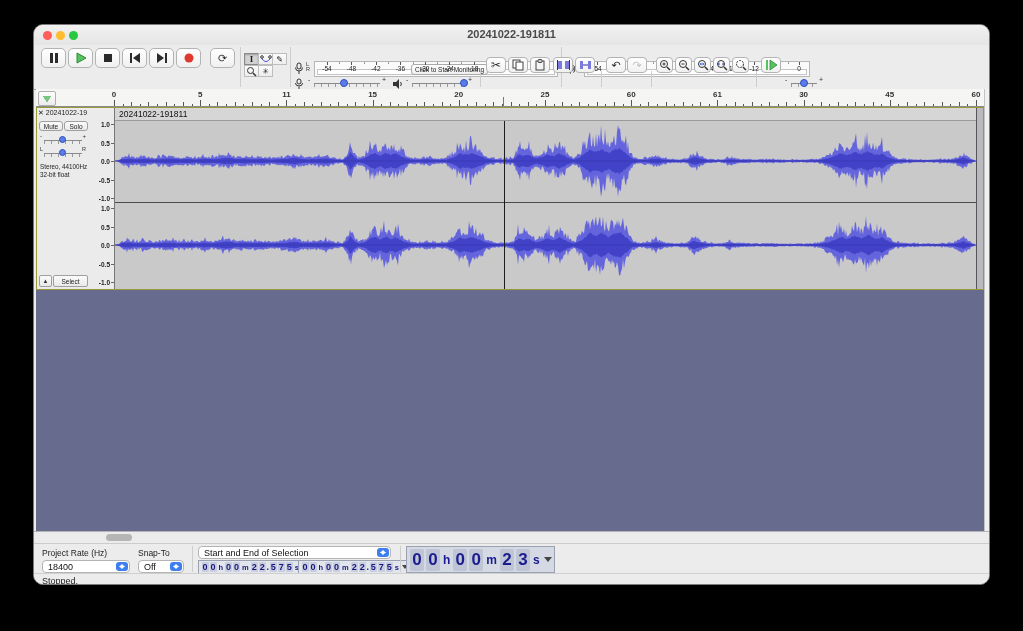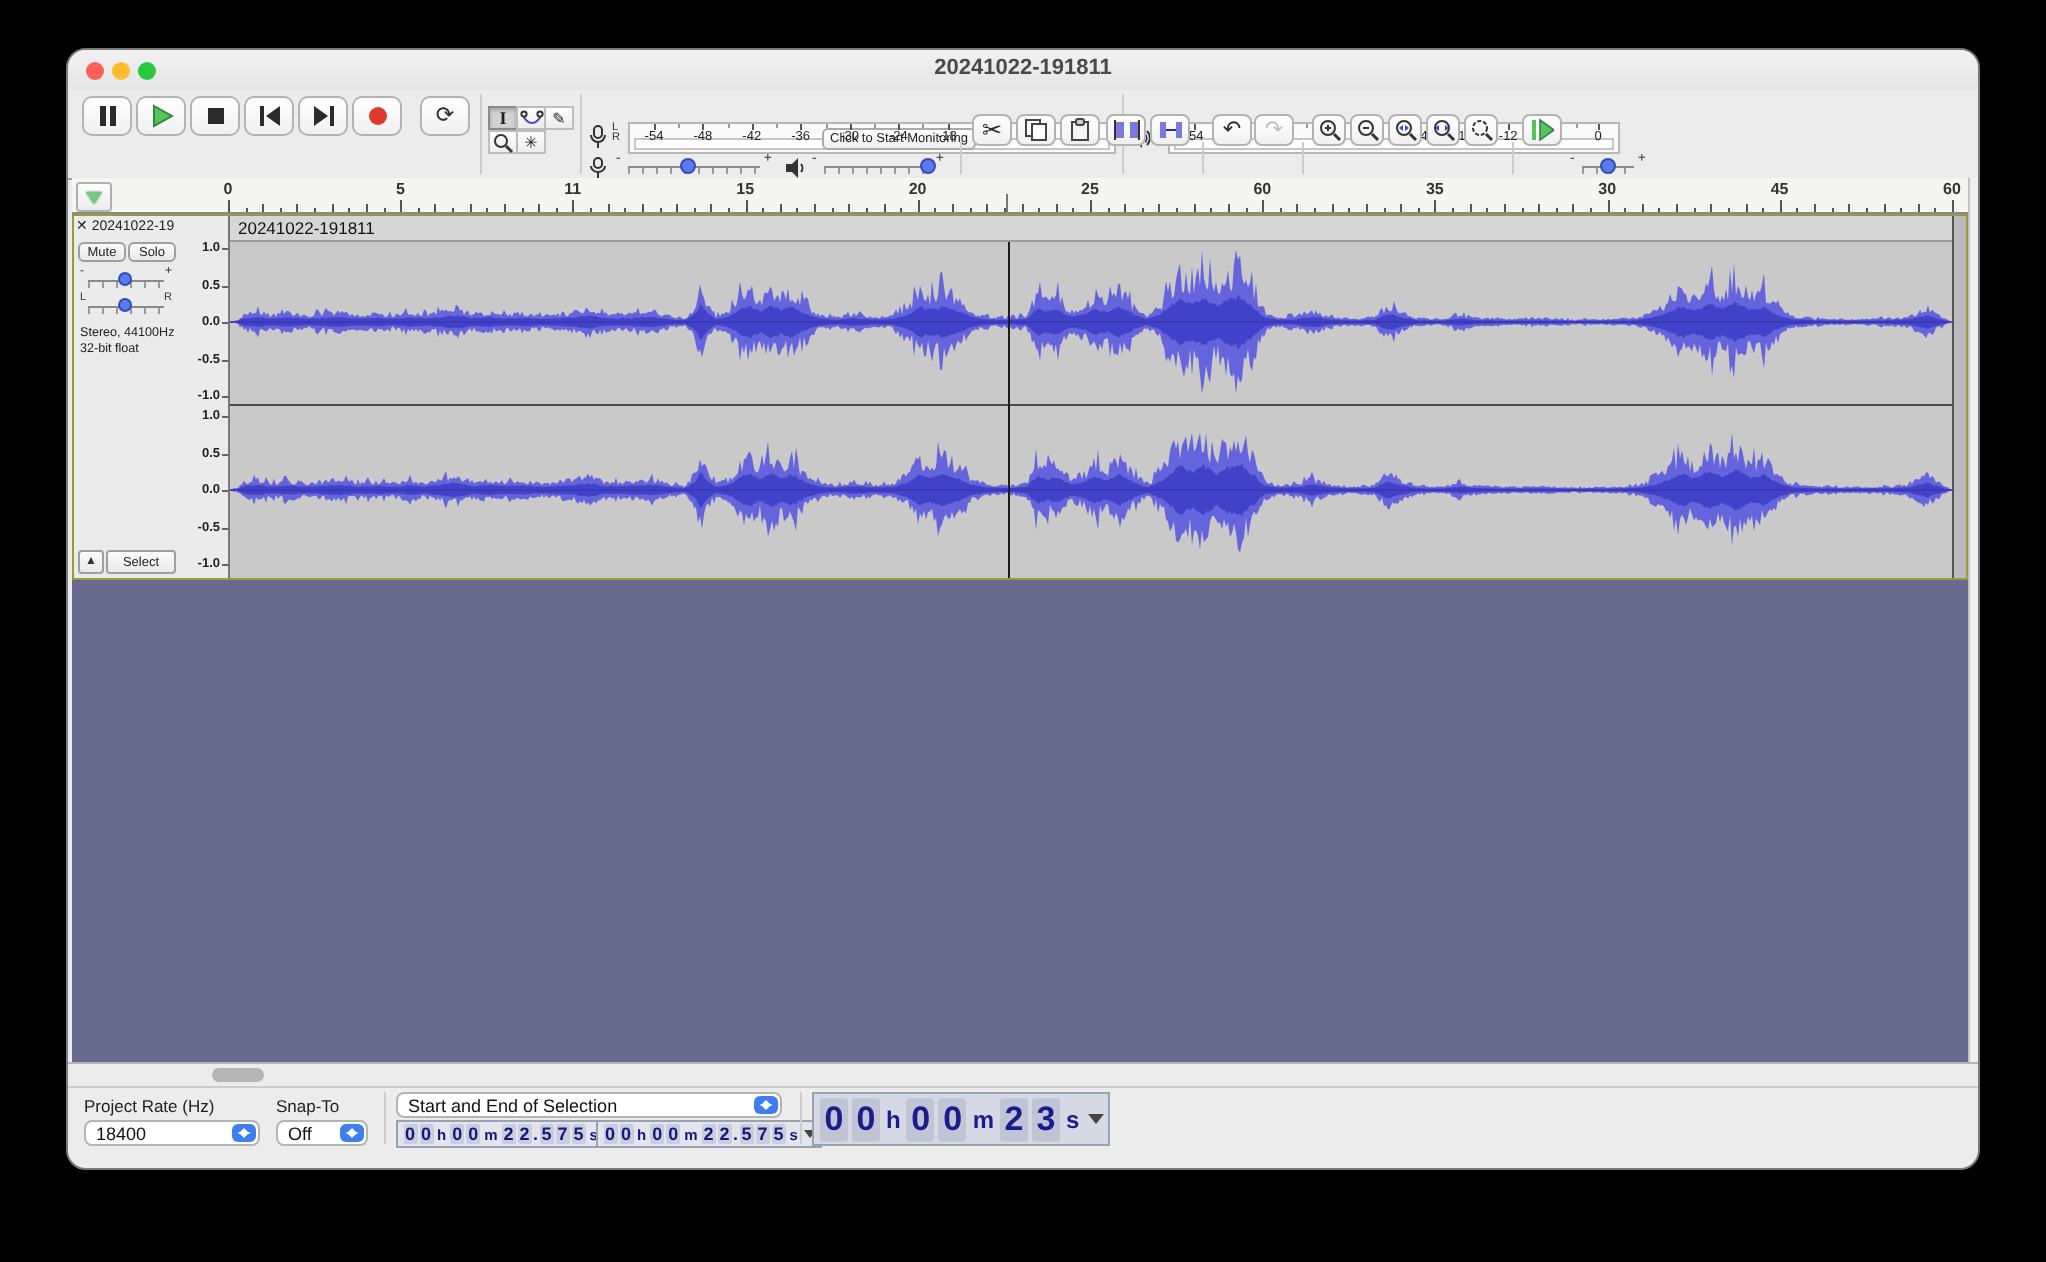--- a/index.html
+++ b/index.html
@@ -543,21 +543,21 @@
           <div class="rtick" style="left: 922.76px; height: 4px;"></div>
           <div class="rtick" style="left: 931.38px; height: 2px;"></div>
           <div class="rtick" style="left: 940px; height: 6px;"></div>
           <div class="rlabel" style="left: 78px;">0</div>
           <div class="rlabel" style="left: 164.2px;">5</div>
           <div class="rlabel" style="left: 250.4px;">11</div>
           <div class="rlabel" style="left: 336.6px;">15</div>
           <div class="rlabel" style="left: 422.8px;">20</div>
           <div class="rlabel" style="left: 509px;">25</div>
           <div class="rlabel" style="left: 595.2px;">60</div>
-          <div class="rlabel" style="left: 681.4px;">35</div>
+          <div class="rlabel" style="left: 681.4px;">61</div>
           <div class="rlabel" style="left: 767.6px;">30</div>
           <div class="rlabel" style="left: 853.8px;">45</div>
           <div class="rlabel" style="left: 940px;">60</div>
         </div>
     <div class="rcursor" id="ruler-cursor" style="left: 467.193px;"></div>
   </div>
 
   <div class="main">
     <div class="track">
       <div class="panel">
@@ -701,15 +701,18 @@
           <span class="d">0</span>
           <span class="d">0</span>
           <span class="u">m</span>
           <span class="d">2</span>
           <span class="d">3</span>
           <span class="u">s</span>
           <span class="arrow"></span>
         </div>
   </div>
 
+  <div class="statusbar">
+    <span class="statustext">Stopped.</span>
+  </div>
 
  </div>
 </div>
 
 </body></html>

